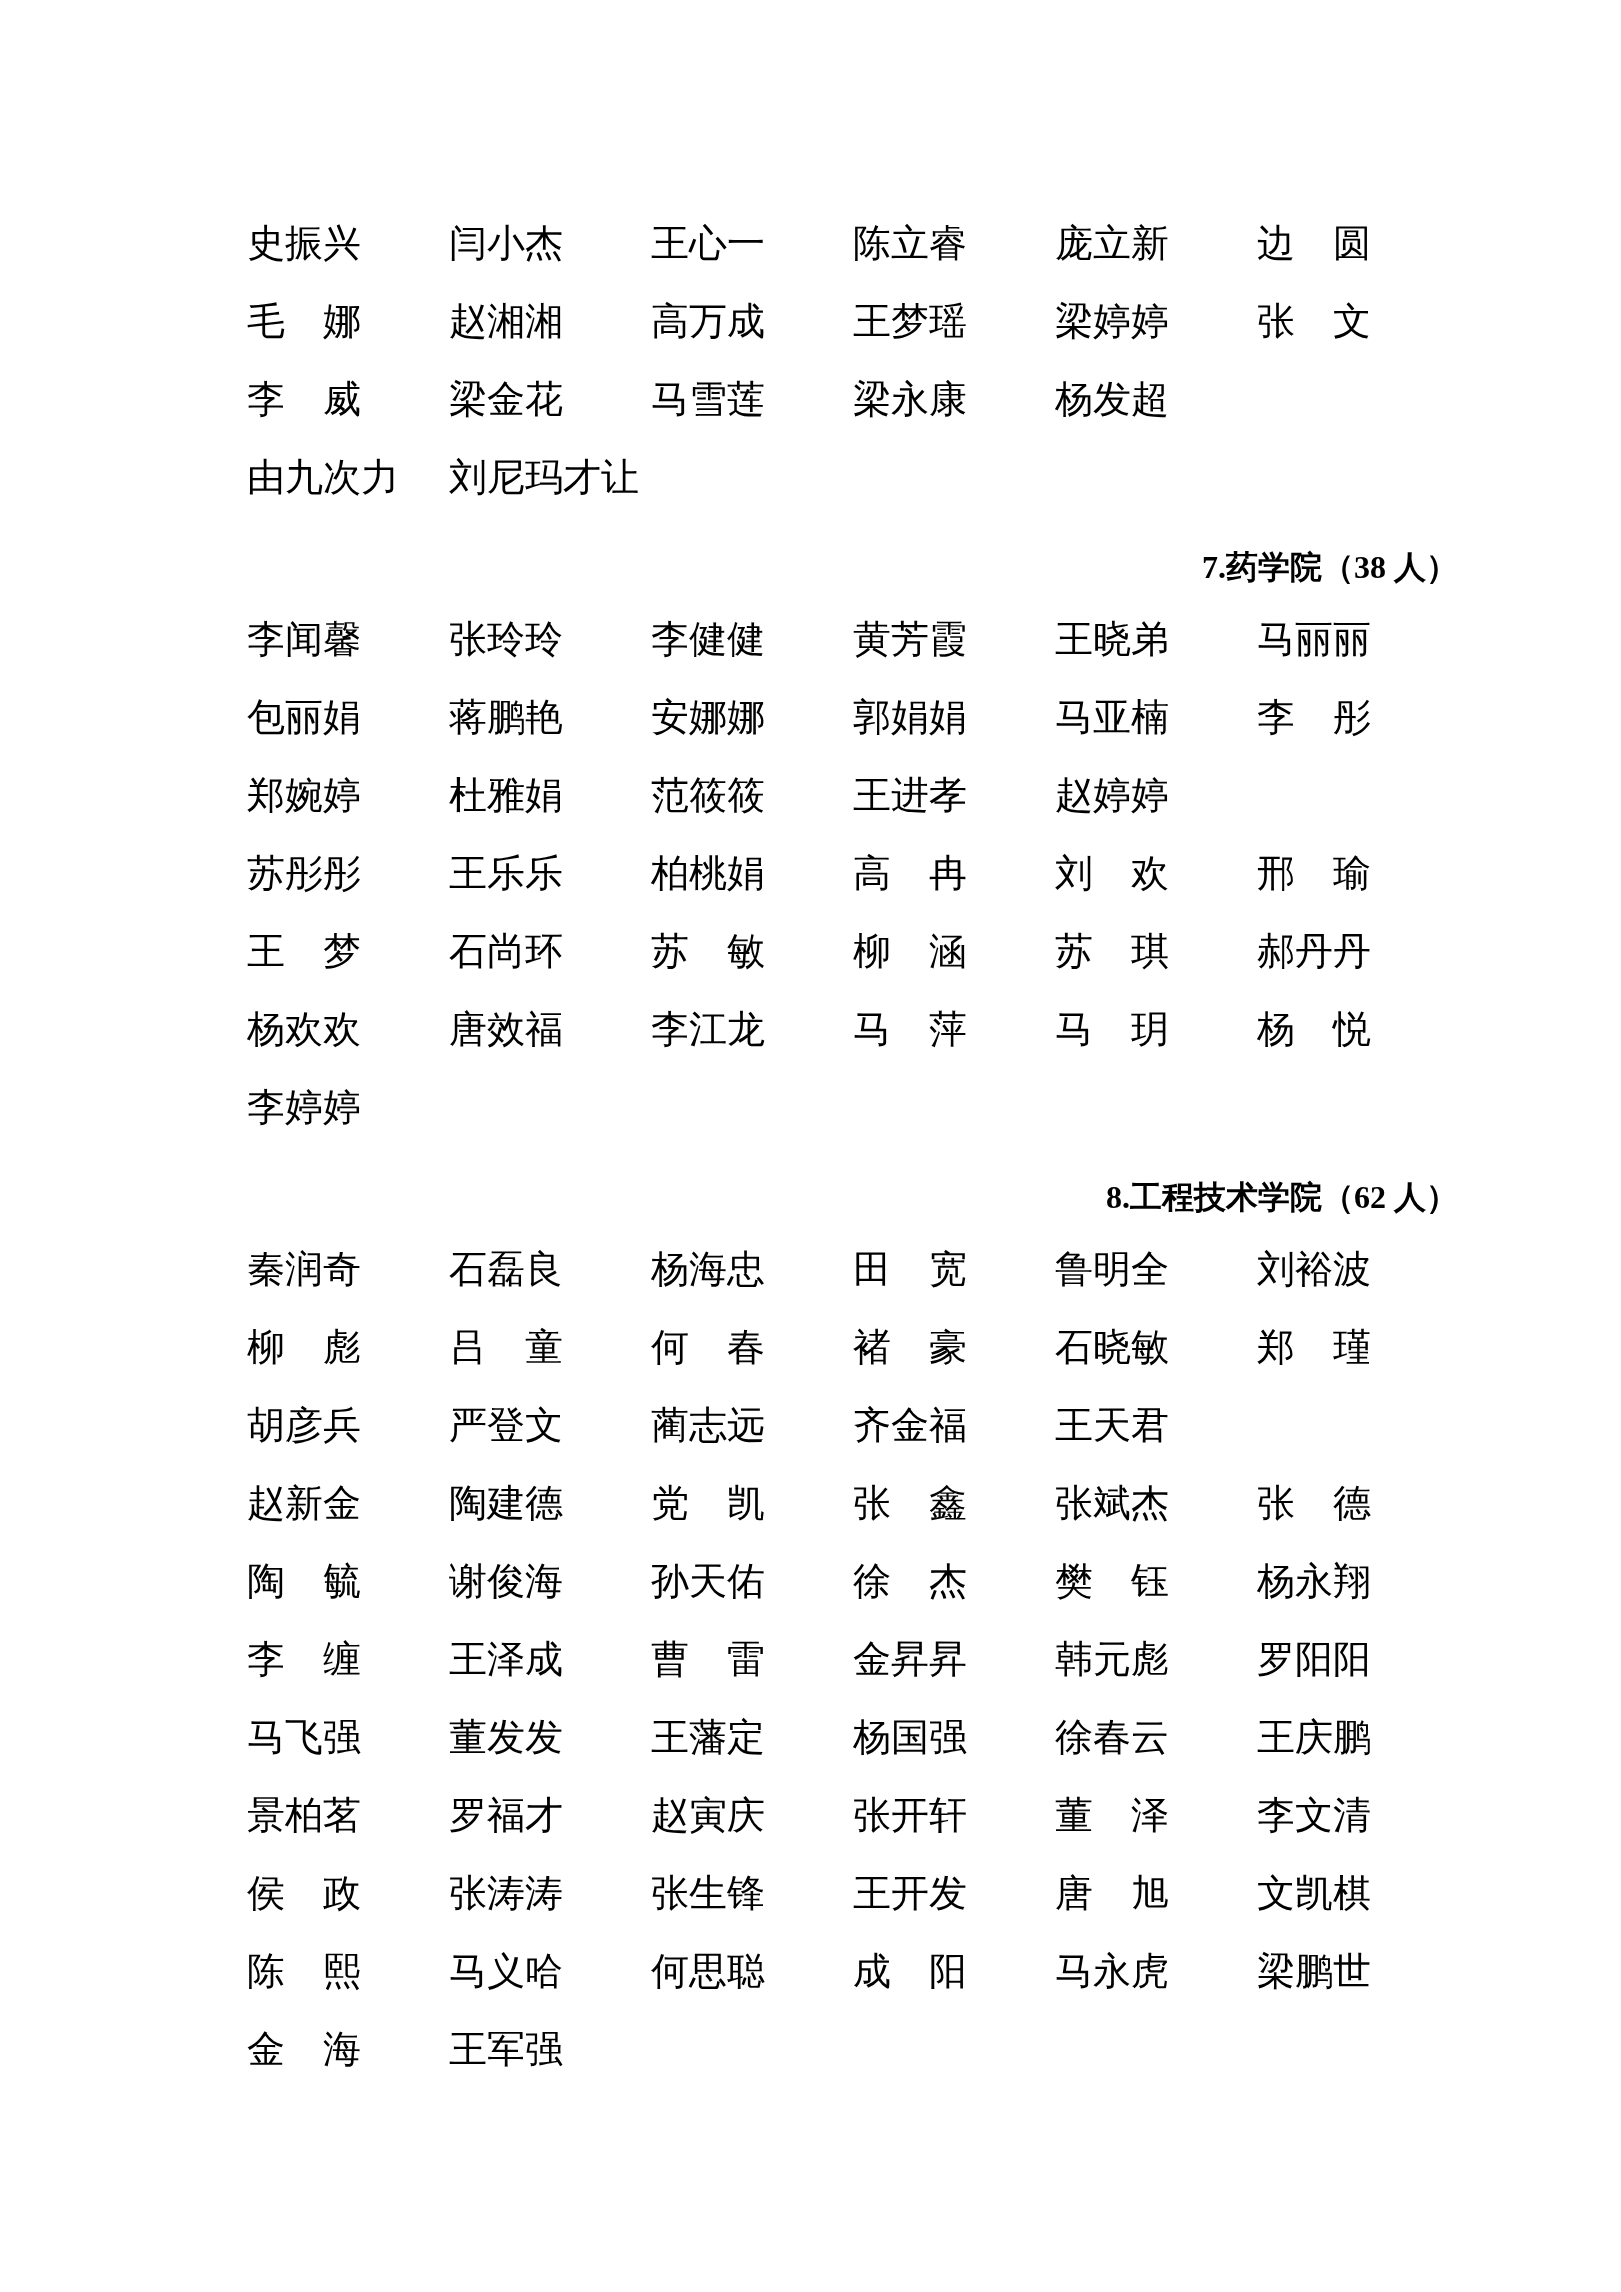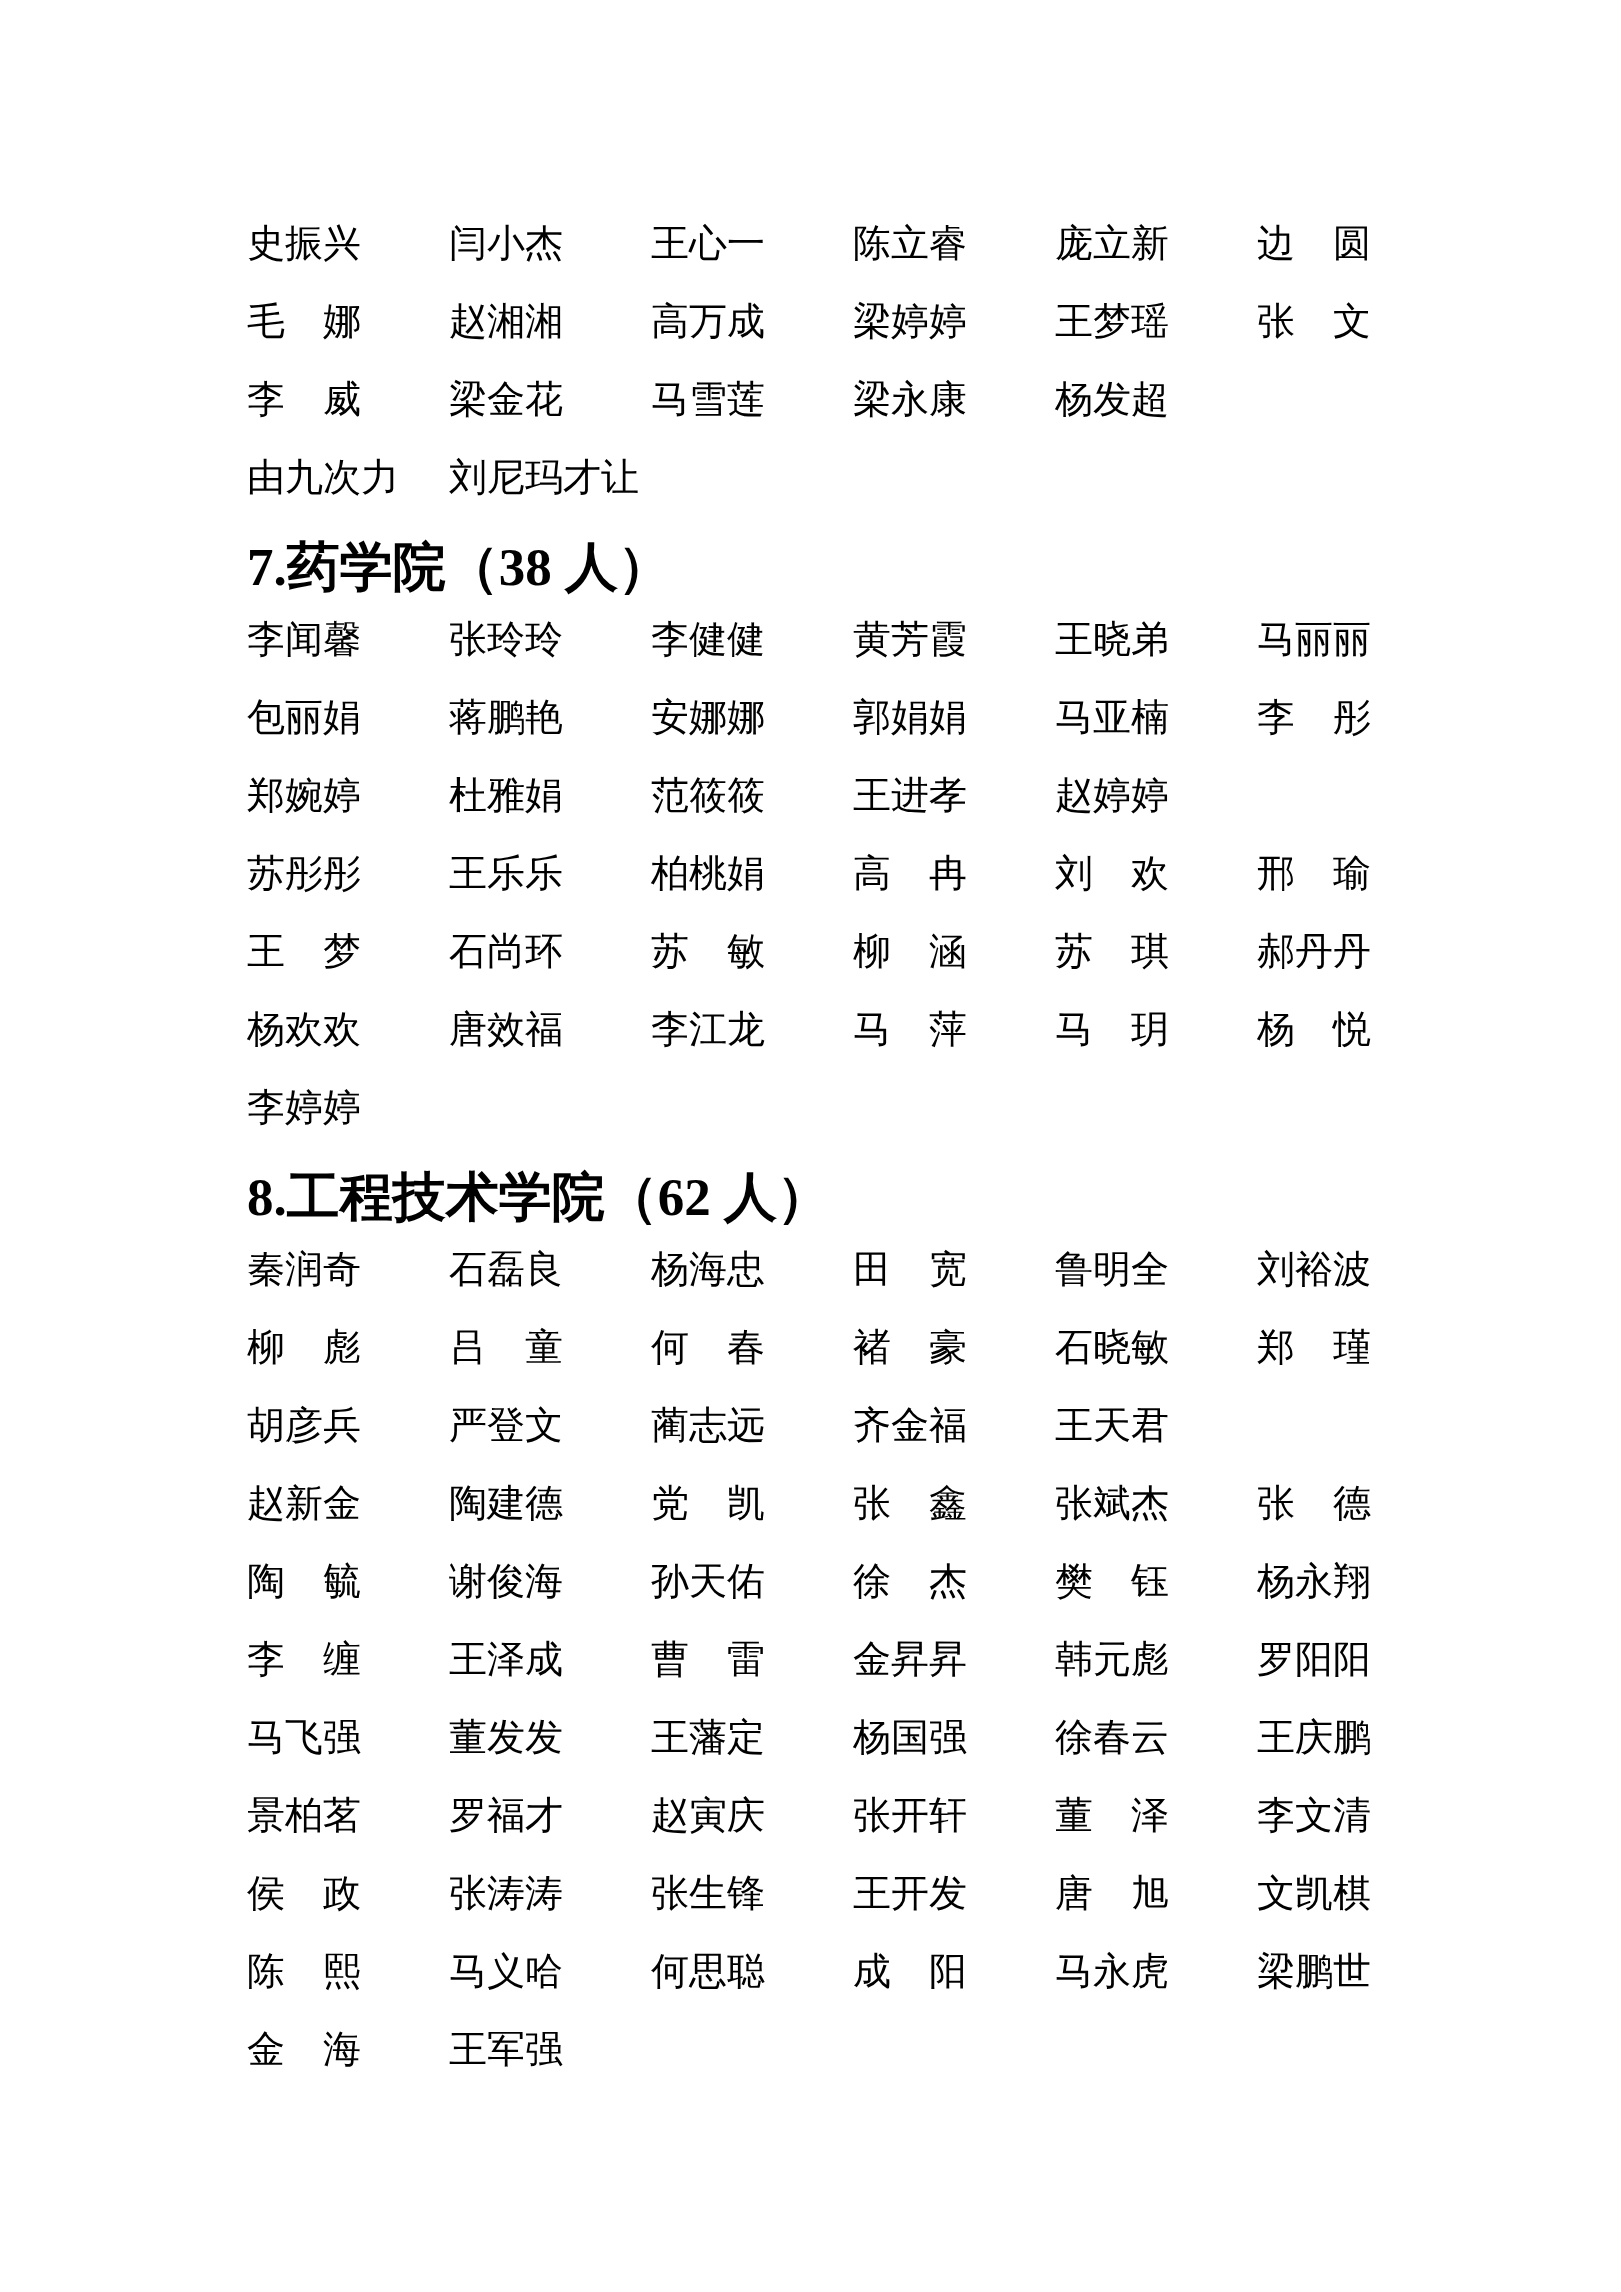--- a/index.html
+++ b/index.html
@@ -23,23 +23,24 @@
   }
   .doc-content {
     width: 1211px;
   }
   .section-heading {
     margin: 0;
     height: 84px;
     padding-top: 17.6px;
     box-sizing: border-box;
     line-height: 67px;
-    font-size: 53px;
+    font-size: 32px;
     font-weight: bold;
     white-space: nowrap;
+    text-align: right;
   }
   .name-row {
     display: grid;
     grid-template-columns: repeat(6, 202px);
     height: 78px;
     line-height: 78px;
   }
   .name-cell {
     font-size: 38px;
     white-space: nowrap;
@@ -56,22 +57,22 @@
         <span class="name-cell">闫小杰</span>
         <span class="name-cell">王心一</span>
         <span class="name-cell">陈立睿</span>
         <span class="name-cell">庞立新</span>
         <span class="name-cell">边　圆</span>
       </div>
       <div class="name-row">
         <span class="name-cell">毛　娜</span>
         <span class="name-cell">赵湘湘</span>
         <span class="name-cell">高万成</span>
+        <span class="name-cell">王梦瑶</span>
         <span class="name-cell">梁婷婷</span>
-        <span class="name-cell">王梦瑶</span>
         <span class="name-cell">张　文</span>
       </div>
       <div class="name-row">
         <span class="name-cell">李　威</span>
         <span class="name-cell">梁金花</span>
         <span class="name-cell">马雪莲</span>
         <span class="name-cell">梁永康</span>
         <span class="name-cell">杨发超</span>
       </div>
       <div class="name-row">

